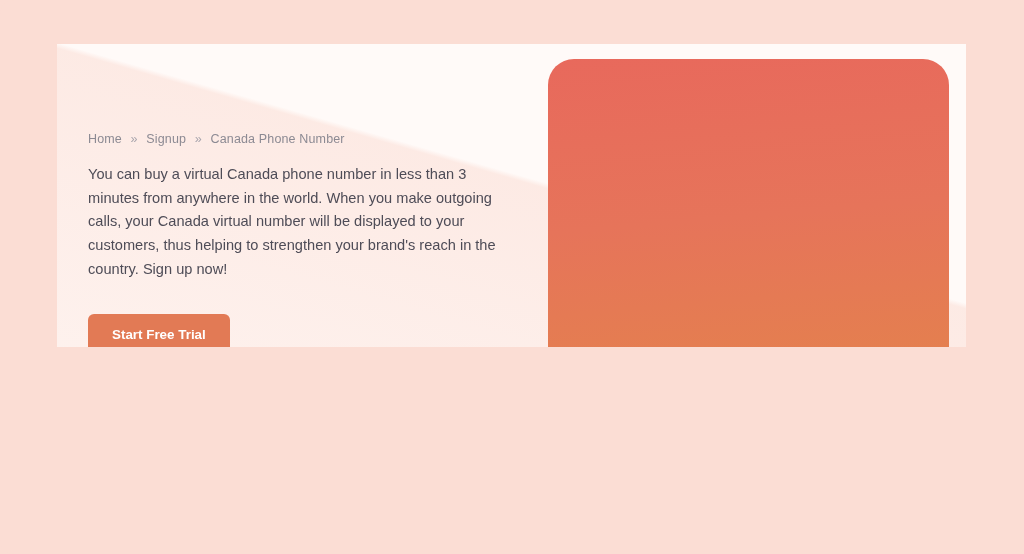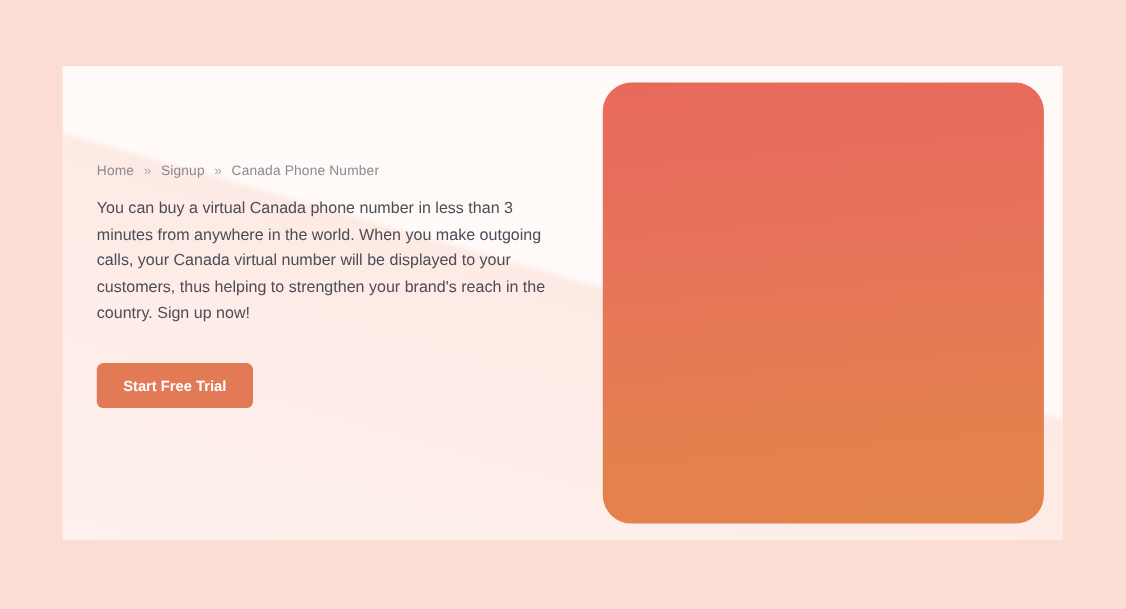--- a/index.html
+++ b/index.html
@@ -9,22 +9,22 @@
     background:#fbddd4;
     overflow:hidden;
   }
   .page {
     position:relative; width:1024px; height:554px;
     background:#fbddd4; border-radius:14px; overflow:hidden;
   }
 
   
   .card {
-    position:absolute; left:57px; top:60px;
-    width:909px; height:431px;
+    position:absolute; left:57px; top:44px;
+    width:909px; height:303px;
     background:#fffaf8;
     overflow:hidden;
   }
   .card-wedge {
     position:absolute; inset:0;
     background:linear-gradient(196deg, rgba(255,255,255,0) 46%, rgba(251,221,212,0.55) 47%, rgba(251,221,212,0.30) 100%);
     pointer-events:none;
   }
 
   

